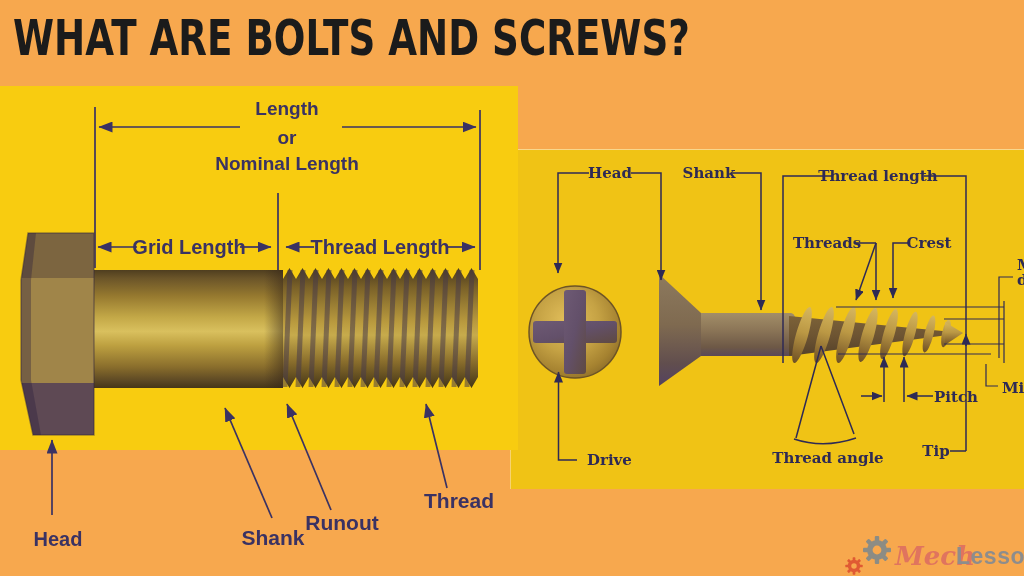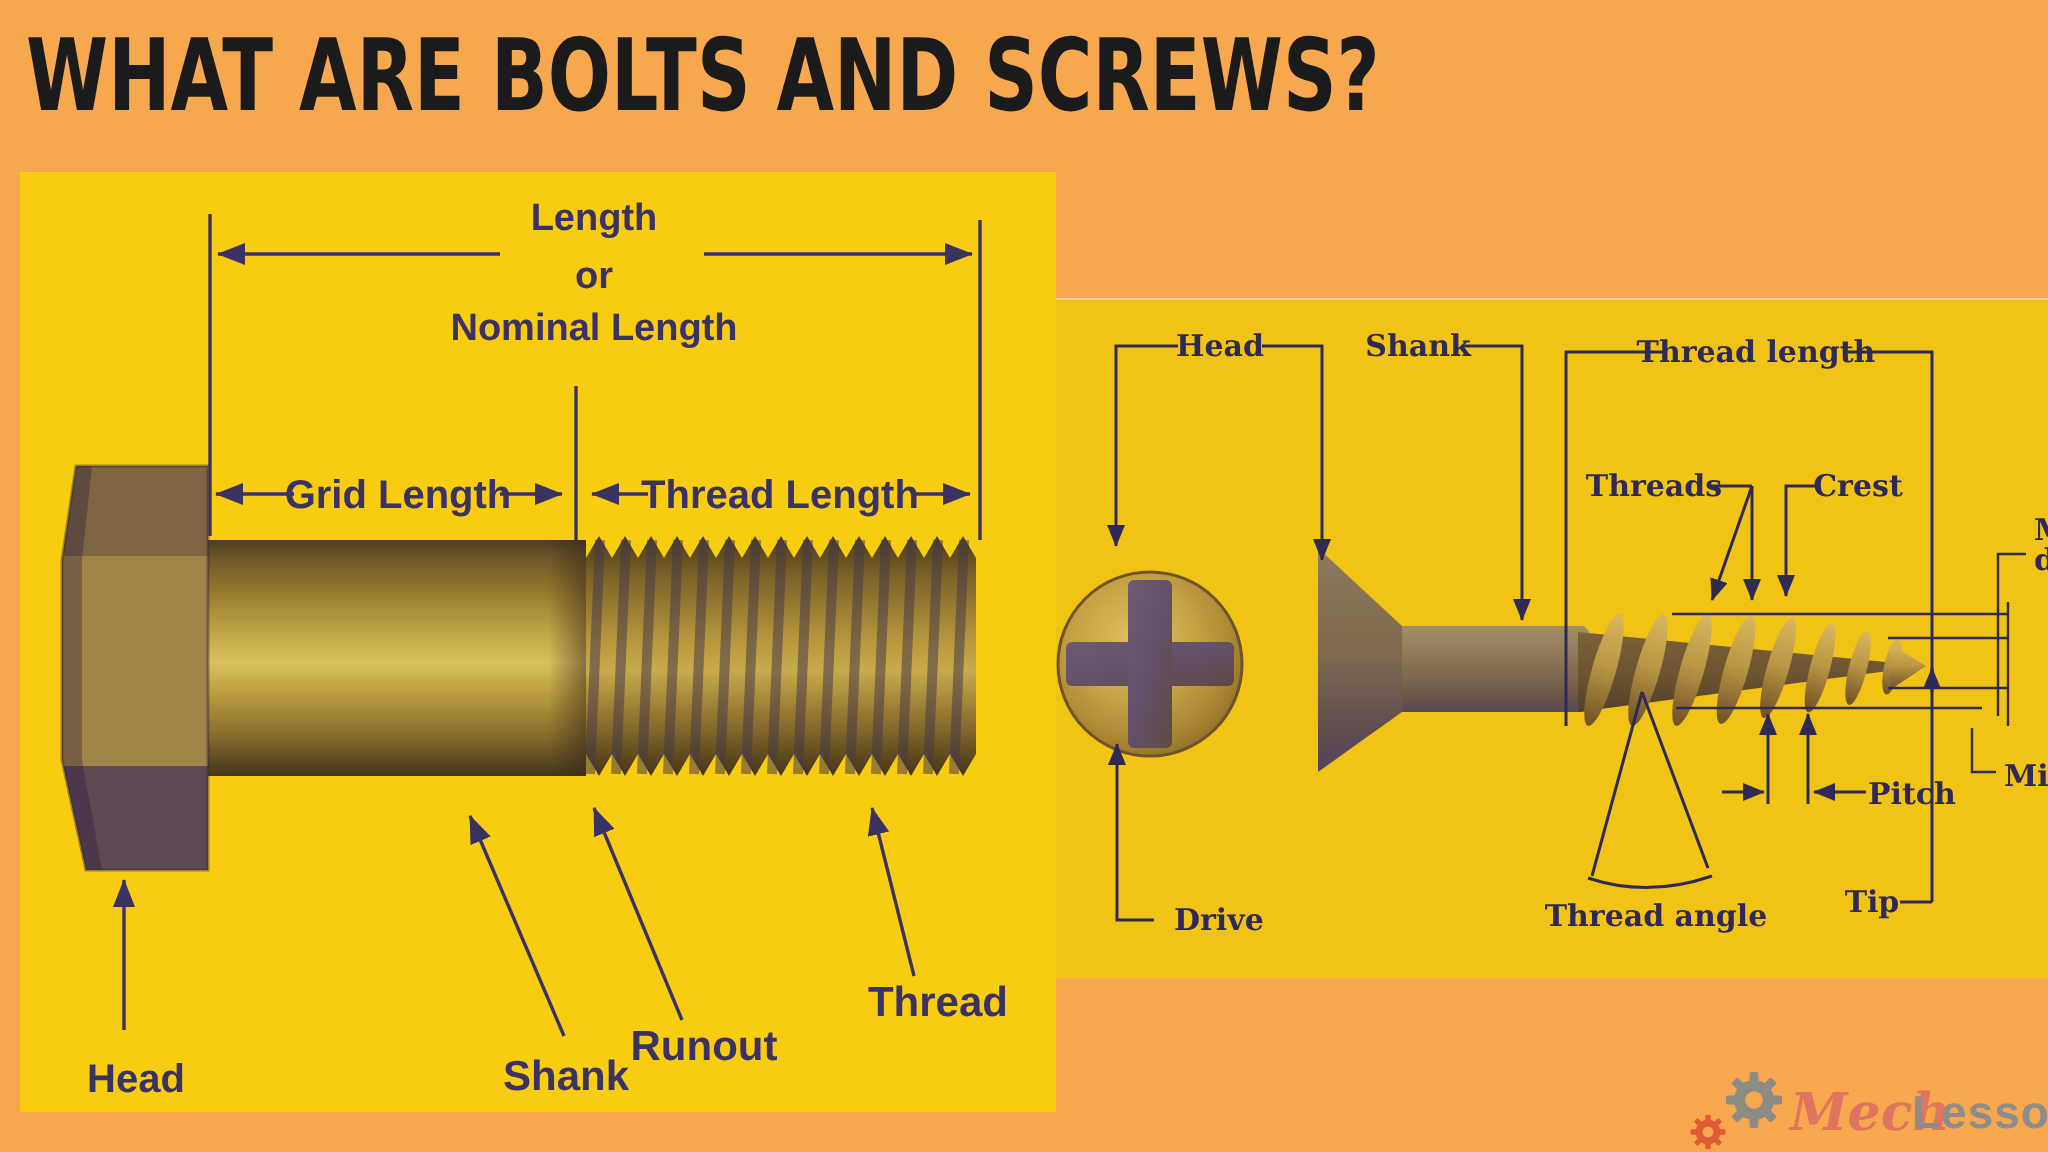--- a/index.html
+++ b/index.html
@@ -10,21 +10,21 @@
   *{margin:0;padding:0;box-sizing:border-box}
   html,body{width:1024px;height:576px;overflow:hidden}
   body{background:var(--background_orange);font-family:"Liberation Sans",sans-serif;position:relative}
   .title{
     position:absolute;left:13px;top:12px;white-space:nowrap;
     font-family:"DejaVu Sans",sans-serif;font-weight:bold;font-size:49px;line-height:1.05;
     color:var(--title_black);letter-spacing:0px;
     transform:scaleX(.76) scaleY(1.02);transform-origin:left top;
   }
   .panel{position:absolute}
-  .panel-left{left:10px;top:86px;width:518px;height:470px;background:var(--panel_yellow_left);z-index:2}
+  .panel-left{left:0;top:86px;width:518px;height:364px;background:var(--panel_yellow_left);z-index:2}
   .panel-right{left:510px;top:149px;width:514px;height:340px;background:var(--panel_yellow_right);z-index:1;
     border-top:1px solid rgba(255,228,205,.65);border-left:1px solid rgba(255,228,205,.5)}
   svg{display:block;position:absolute;left:0;top:0}
   .lnL{stroke:var(--line_navy_left);stroke-width:1.7;fill:none}
   .lnR{stroke:var(--line_navy_right);stroke-width:1.5;fill:none}
   .lnR-thin{stroke:var(--line_navy_right);stroke-width:1.2;fill:none}
   text{user-select:none}
   .txtL{fill:var(--line_navy_left);font-family:"Liberation Sans",sans-serif;font-weight:bold}
   .txtR{fill:var(--line_navy_right);font-family:"DejaVu Serif","Liberation Serif",serif;font-weight:600;font-size:15px}
   .logo{position:absolute;left:833px;top:526px;width:191px;height:50px;z-index:3}

